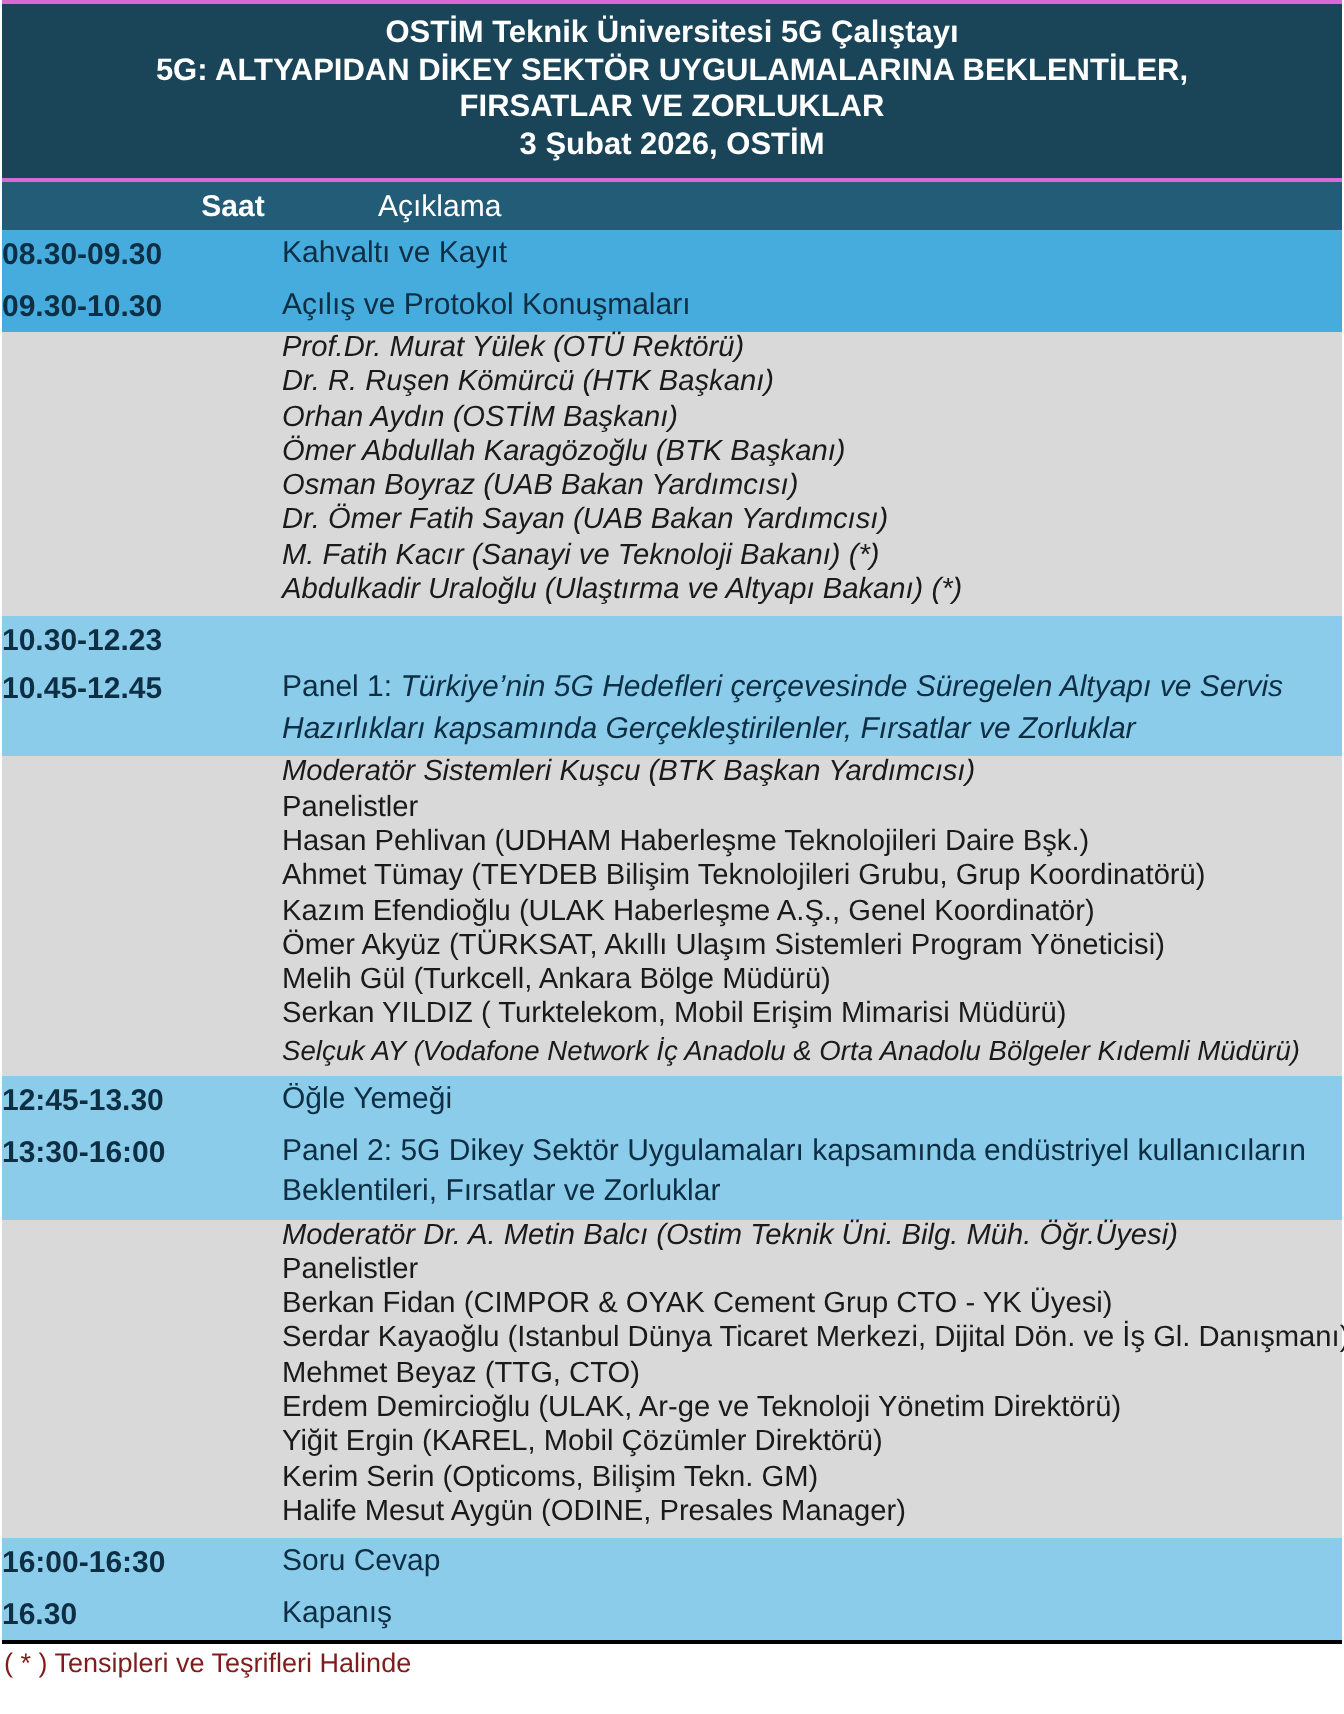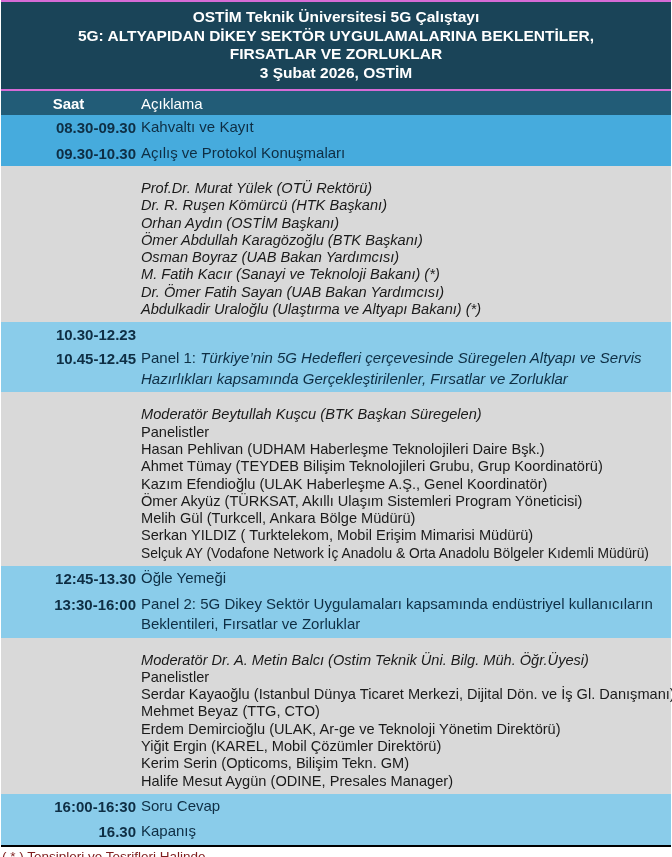--- a/index.html
+++ b/index.html
@@ -25,20 +25,21 @@
     box-sizing: border-box;
   }
   .table {
     width: 670px;
     margin-left: 1px;
     border-top: 2px solid var(--c-top-line);
     border-bottom: 2px solid #000;
   }
   .table > * + * {
     border-top: 2px solid var(--c-divider);
+    padding-left: 48px;
   }
   
   .title-header {
     background: var(--c-title-bg);
     color: #ffffff;
     text-align: center;
     padding: 6px 10px 7px 10px;
   }
   .title-header .t-line {
     font-weight: bold;
@@ -70,46 +71,47 @@
   .row {
     display: flex;
   }
   .row.blue      { background: var(--c-blue);      color: var(--c-dark-text); }
   .row.lightblue { background: var(--c-lightblue); color: var(--c-dark-text); }
   .row.gray      { background: var(--c-gray);      color: var(--c-body-text); }
   .row.joined    { border-top: none; }
   .cell-time {
     width: 135px;
     flex: 0 0 135px;
-    text-align: right;
+    text-align: left;
     font-weight: bold;
     font-size: 15px;
     padding-top: 3px;
   }
   .cell-desc {
     flex: 1 1 auto;
     padding: 2px 6px 3px 5px;
     min-width: 0;
   }
   .row.blue .line, .row.lightblue .line {
     font-weight: bold;
     font-size: 15px;
     line-height: 20.5px;
   }
   .row.blue .cell-time, .row.lightblue .cell-time {
     padding-top: 4px;
   }
   .row.blue, .row.lightblue { min-height: 24px; }
-  .row.gray .cell-desc { padding-top: 14px; padding-bottom: 4px; }
+  .row.gray .cell-desc { padding-top: 0; padding-bottom: 4px; }
   .row.gray .line {
     font-size: 14.6px;
     line-height: 17.3px;
   }
   .row.gray .line.small {
     font-size: 13.8px;
+    font-style: italic;
   }
   .line { white-space: nowrap; }
   .line.wrapok { white-space: normal; max-width: 520px; }
   .b { font-weight: normal; }
   .i { font-style: italic; }
   
   .footnote {
     font-size: 13.5px;
     color: #7f1d1d;
     padding: 2px 4px 3px 2px;
@@ -144,35 +146,35 @@
             <div class="line"><span class="b">Açılış ve Protokol Konuşmaları</span></div>
           </div>
         </div><div class="row gray">
           <div class="cell-time"></div>
           <div class="cell-desc">
             <div class="line"><span class="i">Prof.Dr. Murat Yülek (OTÜ Rektörü)</span></div>
             <div class="line"><span class="i">Dr. R. Ruşen Kömürcü (HTK Başkanı)</span></div>
             <div class="line"><span class="i">Orhan Aydın (OSTİM Başkanı)</span></div>
             <div class="line"><span class="i">Ömer Abdullah Karagözoğlu (BTK Başkanı)</span></div>
             <div class="line"><span class="i">Osman Boyraz (UAB Bakan Yardımcısı)</span></div>
+            <div class="line"><span class="i">Dr. Ömer Fatih Sayan (UAB Bakan Yardımcısı)</span></div>
             <div class="line"><span class="i">M. Fatih Kacır (Sanayi ve Teknoloji Bakanı) (*)</span></div>
-            <div class="line"><span class="i">Dr. Ömer Fatih Sayan (UAB Bakan Yardımcısı)</span></div>
             <div class="line"><span class="i">Abdulkadir Uraloğlu (Ulaştırma ve Altyapı Bakanı) (*)</span></div>
           </div>
         </div><div class="row lightblue">
           <div class="cell-time">10.30-12.23</div>
         </div><div class="row lightblue">
           <div class="cell-time">10.45-12.45</div>
           <div class="cell-desc">
             <div class="line wrapok"><span class="b">Panel 1: </span><span class="b i">Türkiye’nin 5G Hedefleri çerçevesinde Süregelen Altyapı ve Servis Hazırlıkları kapsamında Gerçekleştirilenler, Fırsatlar ve Zorluklar</span></div>
           </div>
         </div><div class="row gray">
           <div class="cell-time"></div>
           <div class="cell-desc">
-            <div class="line"><span class="b i">Moderatör </span><span class="i">Beytullah Kuşcu (BTK Başkan Süregelen)</span></div>
+            <div class="line"><span class="b i">Moderatör </span><span class="i">Sistemleri Kuşcu (BTK Başkan Yardımcısı)</span></div>
             <div class="line"><span class="b">Panelistler</span></div>
             <div class="line"><span>Hasan Pehlivan (UDHAM Haberleşme Teknolojileri Daire Bşk.)</span></div>
             <div class="line"><span>Ahmet Tümay (TEYDEB Bilişim Teknolojileri Grubu, Grup Koordinatörü)</span></div>
             <div class="line"><span>Kazım Efendioğlu (ULAK Haberleşme A.Ş., Genel Koordinatör)</span></div>
             <div class="line"><span>Ömer Akyüz (TÜRKSAT, Akıllı Ulaşım Sistemleri Program Yöneticisi)</span></div>
             <div class="line"><span>Melih Gül (Turkcell, Ankara Bölge Müdürü)</span></div>
             <div class="line"><span>Serkan YILDIZ ( Turktelekom, Mobil Erişim Mimarisi Müdürü)</span></div>
             <div class="line small"><span>Selçuk AY (Vodafone Network İç Anadolu &amp; Orta Anadolu Bölgeler Kıdemli Müdürü)</span></div>
           </div>
         </div><div class="row lightblue">
@@ -183,20 +185,21 @@
         </div><div class="row lightblue">
           <div class="cell-time">13:30-16:00</div>
           <div class="cell-desc">
             <div class="line wrapok"><span class="b">Panel 2: 5G Dikey Sektör Uygulamaları kapsamında endüstriyel kullanıcıların Beklentileri, Fırsatlar ve Zorluklar</span></div>
           </div>
         </div><div class="row gray">
           <div class="cell-time"></div>
           <div class="cell-desc">
             <div class="line"><span class="b i">Moderatör </span><span class="i">Dr. A. Metin Balcı (Ostim Teknik Üni. Bilg. Müh. Öğr.Üyesi)</span></div>
             <div class="line"><span class="b">Panelistler</span></div>
+            <div class="line"><span>Berkan Fidan (CIMPOR &amp; OYAK Cement Grup CTO - YK Üyesi)</span></div>
             <div class="line"><span>Serdar Kayaoğlu (Istanbul Dünya Ticaret Merkezi, Dijital Dön. ve İş Gl. Danışmanı)</span></div>
             <div class="line"><span>Mehmet Beyaz (TTG, CTO)</span></div>
             <div class="line"><span>Erdem Demircioğlu (ULAK, Ar-ge ve Teknoloji Yönetim Direktörü)</span></div>
             <div class="line"><span>Yiğit Ergin (KAREL, Mobil Çözümler Direktörü)</span></div>
             <div class="line"><span>Kerim Serin (Opticoms, Bilişim Tekn. GM)</span></div>
             <div class="line"><span>Halife Mesut Aygün (ODINE, Presales Manager)</span></div>
           </div>
         </div><div class="row lightblue">
           <div class="cell-time">16:00-16:30</div>
           <div class="cell-desc">

